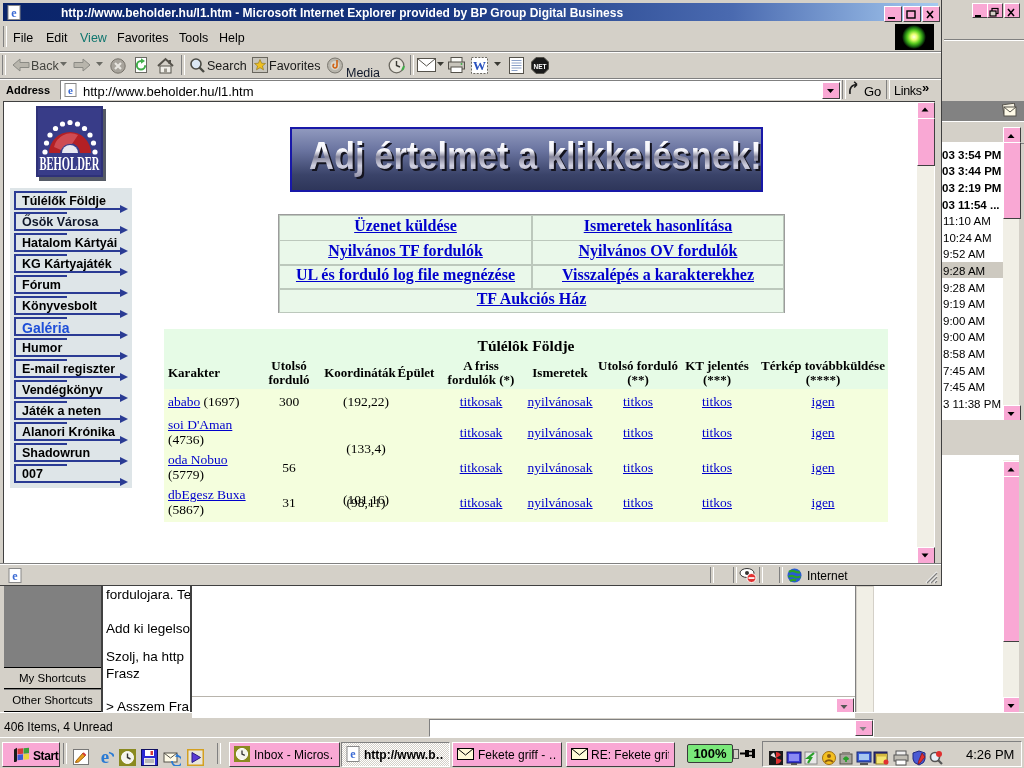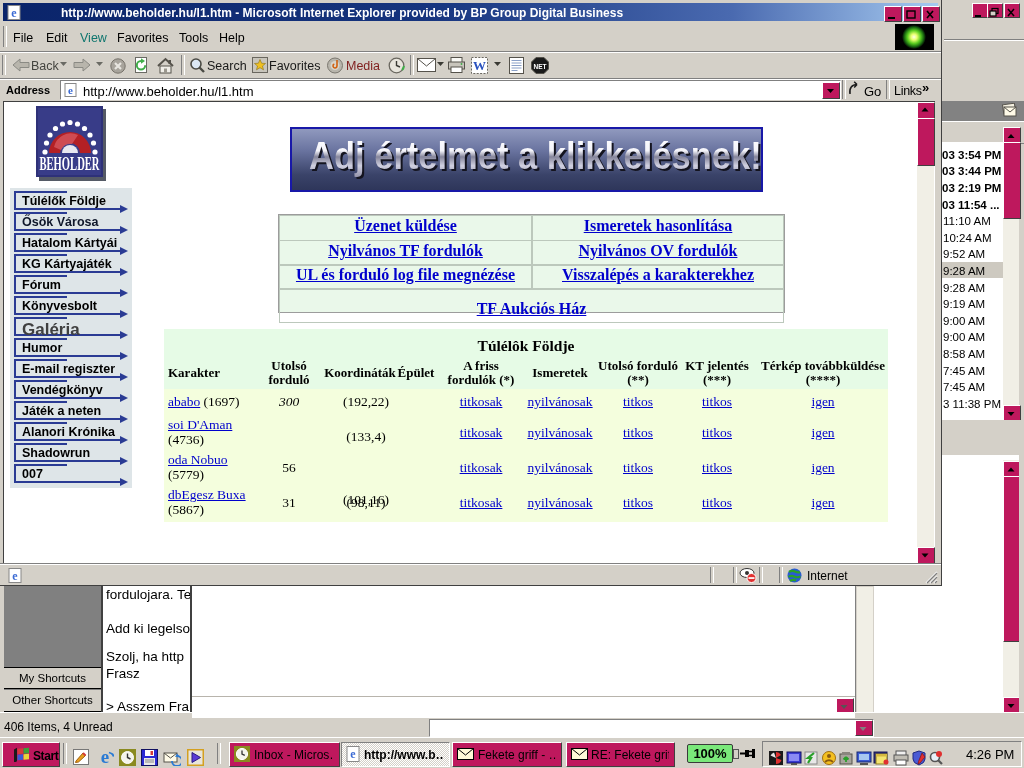--- a/index.html
+++ b/index.html
@@ -1,18 +1,18 @@
 <!DOCTYPE html>
 <html><head><meta charset="utf-8">
 <style>
 html,body{margin:0;padding:0;width:1024px;height:768px;overflow:hidden;}
 body{font-family:"Liberation Sans",sans-serif;background:#D4D0C8;position:relative;}
 .abs{position:absolute;}
 .sunken{border-top:1px solid #808080;border-left:1px solid #808080;border-right:1px solid #fff;border-bottom:1px solid #fff;}
-.btn{background:#be185d;border-top:1px solid #fff;border-left:1px solid #fff;border-right:1px solid #404040;border-bottom:1px solid #404040;}
+.btn{background:#f9a8d4;border-top:1px solid #fff;border-left:1px solid #fff;border-right:1px solid #404040;border-bottom:1px solid #404040;}
 .serif{font-family:"Liberation Serif",serif;}
 a{color:#0000cc;text-decoration:underline;}
 .vsep{width:2px;border-left:1px solid #808080;border-right:1px solid #fff;}
 </style></head>
 <body>
 
 <div id="outlook" class="abs" style="left:0;top:0;width:1024px;height:737px;background:#D4D0C8;">
 
   <div class="abs btn" style="left:972px;top:3px;width:14px;height:13px;"><svg width="12" height="11">
         <rect x="2" y="8" width="6" height="2" fill="#000"></rect>
@@ -195,21 +195,21 @@
     <svg class="abs" style="left:252px;top:4px;" width="16" height="16">
         <rect x="0.5" y="0.5" width="15" height="15" fill="#c8c5bc" stroke="#6a675f"></rect>
         <path d="M8 2.5 L9.6 6.2 L13.5 6.5 L10.5 9 L11.5 12.8 L8 10.7 L4.5 12.8 L5.5 9 L2.5 6.5 L6.4 6.2 Z" fill="#f0c020" stroke="#8a7010" stroke-width="0.6"></path>
       </svg>
     <div class="abs" style="left:269px;top:6px;color:#1a1a1a;">Favorites</div>
     <svg class="abs" style="left:327px;top:4px;" width="17" height="17">
         <circle cx="8" cy="8.5" r="7.5" fill="#b8b5ac" stroke="#7a776f"></circle>
         <circle cx="8" cy="8.5" r="4.5" fill="#d8d5cc"></circle>
         <path d="M10 3 L10 9 M10 9 a2 2 0 1 1-2.7-1.9" stroke="#d06010" stroke-width="1.6" fill="none"></path>
       </svg>
-    <div class="abs" style="left:346px;top:6px;color:#7f1d1d;">Media</div>
+    <div class="abs" style="left:346px;top:13px;color:#0f172a;">Media</div>
     <svg class="abs" style="left:388px;top:4px;" width="18" height="17">
         <circle cx="8.5" cy="8.5" r="7.3" fill="#e8e5dc" stroke="#6a675f" stroke-width="1.3"></circle>
         <path d="M8.5 4 L8.5 8.5 L12 10" stroke="#3a3a34" stroke-width="1.4" fill="none"></path>
         <path d="M14 13 a7 7 0 0 0 2-4" stroke="#3fae49" stroke-width="2" fill="none"></path>
       </svg>
     <div class="abs vsep" style="left:410px;top:2px;height:20px;"></div>
     <svg class="abs" style="left:417px;top:5px;" width="19" height="14">
         <rect x="0.5" y="0.5" width="18" height="13" fill="#fff" stroke="#55524b"></rect>
         <path d="M0.5 0.5 L9.5 8 L18.5 0.5" fill="none" stroke="#55524b"></path>
       </svg>
@@ -358,21 +358,21 @@
 <div class="abs" style="left:22px;top:277.5px;font-size:12.5px;font-weight:bold;color:#000;white-space:nowrap;">Fórum</div>
 <div class="abs" style="left:14px;top:296px;width:53px;height:2px;background:#2a3b94;"></div>
 <div class="abs" style="left:14px;top:296px;width:2px;height:19px;background:#2a3b94;"></div>
 <div class="abs" style="left:14px;top:313px;width:107px;height:2px;background:#2a3b94;"></div>
 <div class="abs" style="left:120px;top:309.5px;width:0;height:0;border-left:8.5px solid #2a3b94;border-top:4.5px solid transparent;border-bottom:4.5px solid transparent;"></div>
 <div class="abs" style="left:22px;top:298.5px;font-size:12.5px;font-weight:bold;color:#000;white-space:nowrap;">Könyvesbolt</div>
 <div class="abs" style="left:14px;top:317px;width:53px;height:2px;background:#2a3b94;"></div>
 <div class="abs" style="left:14px;top:317px;width:2px;height:19px;background:#2a3b94;"></div>
 <div class="abs" style="left:14px;top:334px;width:107px;height:2px;background:#2a3b94;"></div>
 <div class="abs" style="left:120px;top:330.5px;width:0;height:0;border-left:8.5px solid #2a3b94;border-top:4.5px solid transparent;border-bottom:4.5px solid transparent;"></div>
-<div class="abs" style="left:22px;top:319.5px;font-size:17px;font-weight:bold;color:#404040;white-space:nowrap;">Galéria</div>
+<div class="abs" style="left:22px;top:319.5px;font-size:14px;font-weight:bold;color:#1d4ed8;white-space:nowrap;">Galéria</div>
 <div class="abs" style="left:14px;top:338px;width:53px;height:2px;background:#2a3b94;"></div>
 <div class="abs" style="left:14px;top:338px;width:2px;height:19px;background:#2a3b94;"></div>
 <div class="abs" style="left:14px;top:355px;width:107px;height:2px;background:#2a3b94;"></div>
 <div class="abs" style="left:120px;top:351.5px;width:0;height:0;border-left:8.5px solid #2a3b94;border-top:4.5px solid transparent;border-bottom:4.5px solid transparent;"></div>
 <div class="abs" style="left:22px;top:340.5px;font-size:12.5px;font-weight:bold;color:#000;white-space:nowrap;">Humor</div>
 <div class="abs" style="left:14px;top:359px;width:53px;height:2px;background:#2a3b94;"></div>
 <div class="abs" style="left:14px;top:359px;width:2px;height:19px;background:#2a3b94;"></div>
 <div class="abs" style="left:14px;top:376px;width:107px;height:2px;background:#2a3b94;"></div>
 <div class="abs" style="left:120px;top:372.5px;width:0;height:0;border-left:8.5px solid #2a3b94;border-top:4.5px solid transparent;border-bottom:4.5px solid transparent;"></div>
 <div class="abs" style="left:22px;top:361.5px;font-size:12.5px;font-weight:bold;color:#000;white-space:nowrap;">E-mail regiszter</div>
@@ -410,21 +410,21 @@
     </div>
   </div>
 
   <div class="abs serif" style="left:278px;top:214px;width:505px;height:97px;background:#eaf8ea;border:1px solid #9c9c9c;font-size:16px;font-weight:bold;">
     <div class="abs" style="left:0px;top:0px;width:251px;height:23px;border:1px solid #bcc8bc;text-align:center;padding-top:1px;"><a>Üzenet küldése</a></div>
     <div class="abs" style="left:253px;top:0px;width:250px;height:23px;border:1px solid #bcc8bc;text-align:center;padding-top:1px;"><a>Ismeretek hasonlítása</a></div>
     <div class="abs" style="left:0px;top:25px;width:251px;height:23px;border:1px solid #bcc8bc;text-align:center;padding-top:1px;"><a>Nyilvános TF fordulók</a></div>
     <div class="abs" style="left:253px;top:25px;width:250px;height:23px;border:1px solid #bcc8bc;text-align:center;padding-top:1px;"><a>Nyilvános OV fordulók</a></div>
     <div class="abs" style="left:0px;top:49px;width:251px;height:23px;border:1px solid #bcc8bc;text-align:center;padding-top:1px;"><a>UL és forduló log file megnézése</a></div>
     <div class="abs" style="left:253px;top:49px;width:250px;height:23px;border:1px solid #bcc8bc;text-align:center;padding-top:1px;"><a>Visszalépés a karakterekhez</a></div>
-    <div class="abs" style="left:0px;top:73px;width:503px;height:22px;border:1px solid #bcc8bc;text-align:center;padding-top:11px;"><a>TF Aukciós Ház</a></div>
+    <div class="abs" style="left:0px;top:73px;width:503px;height:22px;border:1px solid #bcc8bc;text-align:center;padding-top:1px;"><a>TF Aukciós Ház</a></div>
   </div>
 
   <div id="maintable" class="abs serif" style="left:164px;top:329px;width:724px;height:193px;">
     <div class="abs" style="left:0;top:0;width:724px;height:60px;background:#e6fbe6;"></div>
     <div class="abs" style="left:0;top:60px;width:724px;height:133px;background:#f4fedd;"></div>
     <div class="abs" style="left:0;top:8px;width:724px;text-align:center;font-size:15.5px;font-weight:bold;">Túlélôk Földje</div>
     <div class="abs" style="top:36px;font-size:13px;left:4px;white-space:nowrap;"><b>Karakter</b></div>
     <div class="abs" style="top:29px;font-size:13px;left:-25px;width:300px;text-align:center;"><b>Utolsó</b></div>
     <div class="abs" style="top:43px;font-size:13px;left:-25px;width:300px;text-align:center;"><b>forduló</b></div>
     <div class="abs" style="top:36px;font-size:13px;left:46px;width:300px;text-align:center;"><b>Koordináták</b></div>
@@ -432,30 +432,30 @@
     <div class="abs" style="top:29px;font-size:13px;left:167px;width:300px;text-align:center;"><b>A friss</b></div>
     <div class="abs" style="top:43px;font-size:13px;left:167px;width:300px;text-align:center;"><b>fordulók (*)</b></div>
     <div class="abs" style="top:36px;font-size:13px;left:246px;width:300px;text-align:center;"><b>Ismeretek</b></div>
     <div class="abs" style="top:29px;font-size:13px;left:324px;width:300px;text-align:center;"><b>Utolsó forduló</b></div>
     <div class="abs" style="top:43px;font-size:13px;left:324px;width:300px;text-align:center;"><b>(**)</b></div>
     <div class="abs" style="top:29px;font-size:13px;left:403px;width:300px;text-align:center;"><b>KT jelentés</b></div>
     <div class="abs" style="top:43px;font-size:13px;left:403px;width:300px;text-align:center;"><b>(***)</b></div>
     <div class="abs" style="top:29px;font-size:13px;left:509px;width:300px;text-align:center;"><b>Térkép továbbküldése</b></div>
     <div class="abs" style="top:43px;font-size:13px;left:509px;width:300px;text-align:center;"><b>(****)</b></div>
     <div class="abs" style="top:65px;font-size:13.5px;left:4px;white-space:nowrap;"><a>ababo</a> (1697)</div>
-    <div class="abs" style="top:65px;font-size:13.5px;left:-25px;width:300px;text-align:center;font-style:italic;">300</div>
+    <div class="abs" style="top:65px;font-size:13.5px;left:-25px;width:300px;text-align:center;">300</div>
     <div class="abs" style="top:65px;font-size:13.5px;left:52px;width:300px;text-align:center;">(192,22)</div>
     <div class="abs" style="top:65px;font-size:13.5px;left:167px;width:300px;text-align:center;"><a>titkosak</a></div>
     <div class="abs" style="top:65px;font-size:13.5px;left:246px;width:300px;text-align:center;"><a>nyilvánosak</a></div>
     <div class="abs" style="top:65px;font-size:13.5px;left:324px;width:300px;text-align:center;"><a>titkos</a></div>
     <div class="abs" style="top:65px;font-size:13.5px;left:403px;width:300px;text-align:center;"><a>titkos</a></div>
     <div class="abs" style="top:65px;font-size:13.5px;left:509px;width:300px;text-align:center;"><a>igen</a></div>
     <div class="abs" style="top:88px;font-size:13.5px;left:4px;white-space:nowrap;"><a>soi D'Aman</a></div>
     <div class="abs" style="top:103px;font-size:13.5px;left:4px;white-space:nowrap;">(4736)</div>
-    <div class="abs" style="top:100px;font-size:13.5px;left:52px;width:300px;text-align:center;">(133,4)</div>
+    <div class="abs" style="top:112px;font-size:13.5px;left:52px;width:300px;text-align:center;">(133,4)</div>
     <div class="abs" style="top:96px;font-size:13.5px;left:167px;width:300px;text-align:center;"><a>titkosak</a></div>
     <div class="abs" style="top:96px;font-size:13.5px;left:246px;width:300px;text-align:center;"><a>nyilvánosak</a></div>
     <div class="abs" style="top:96px;font-size:13.5px;left:324px;width:300px;text-align:center;"><a>titkos</a></div>
     <div class="abs" style="top:96px;font-size:13.5px;left:403px;width:300px;text-align:center;"><a>titkos</a></div>
     <div class="abs" style="top:96px;font-size:13.5px;left:509px;width:300px;text-align:center;"><a>igen</a></div>
     <div class="abs" style="top:123px;font-size:13.5px;left:4px;white-space:nowrap;"><a>oda Nobuo</a></div>
     <div class="abs" style="top:138px;font-size:13.5px;left:4px;white-space:nowrap;">(5779)</div>
     <div class="abs" style="top:131px;font-size:13.5px;left:-25px;width:300px;text-align:center;">56</div>
     <div class="abs" style="top:131px;font-size:13.5px;left:52px;width:300px;text-align:center;margin-top:32px;">(101,16)</div>
     <div class="abs" style="top:131px;font-size:13.5px;left:167px;width:300px;text-align:center;"><a>titkosak</a></div>

